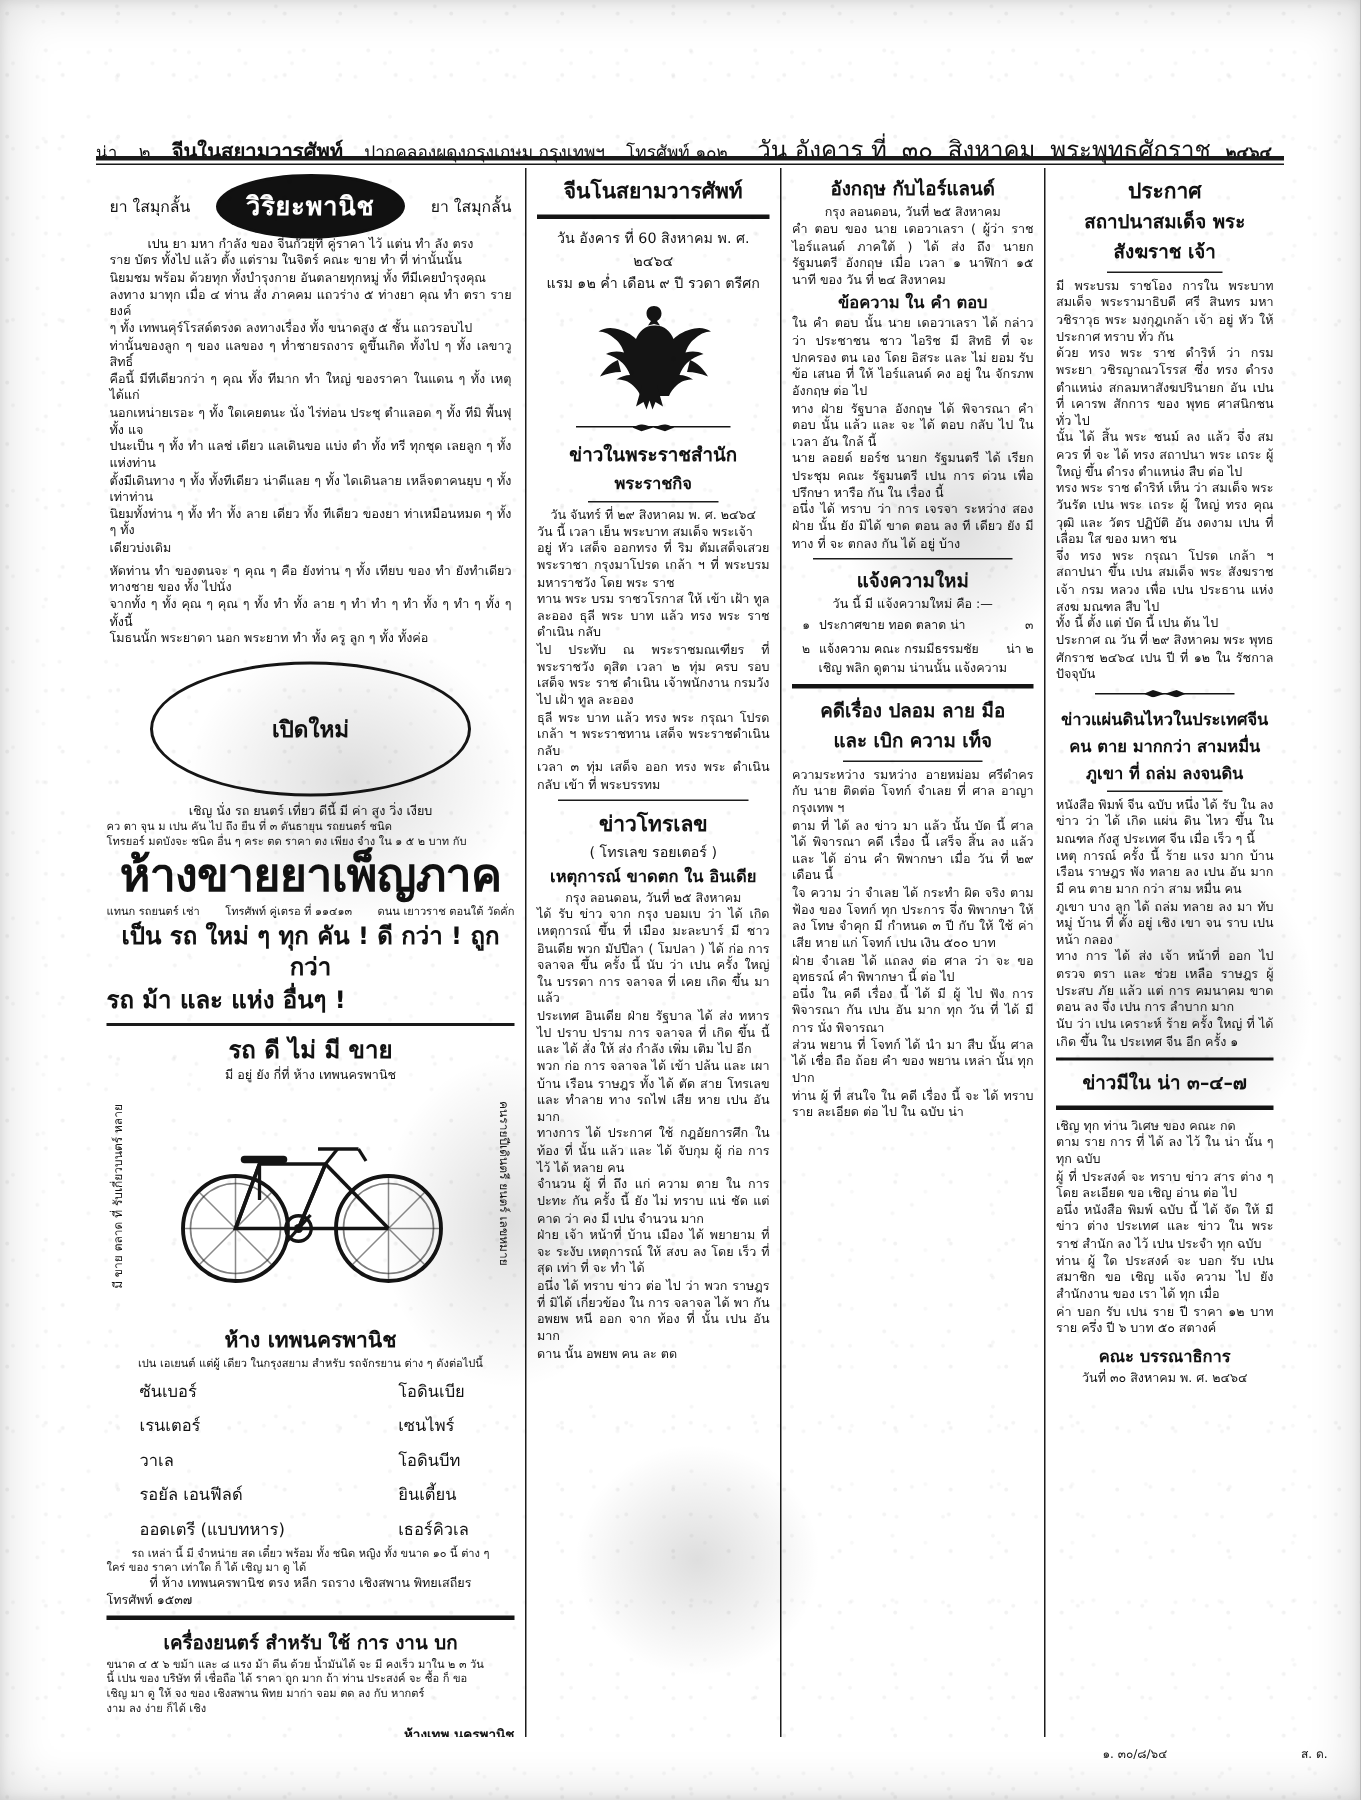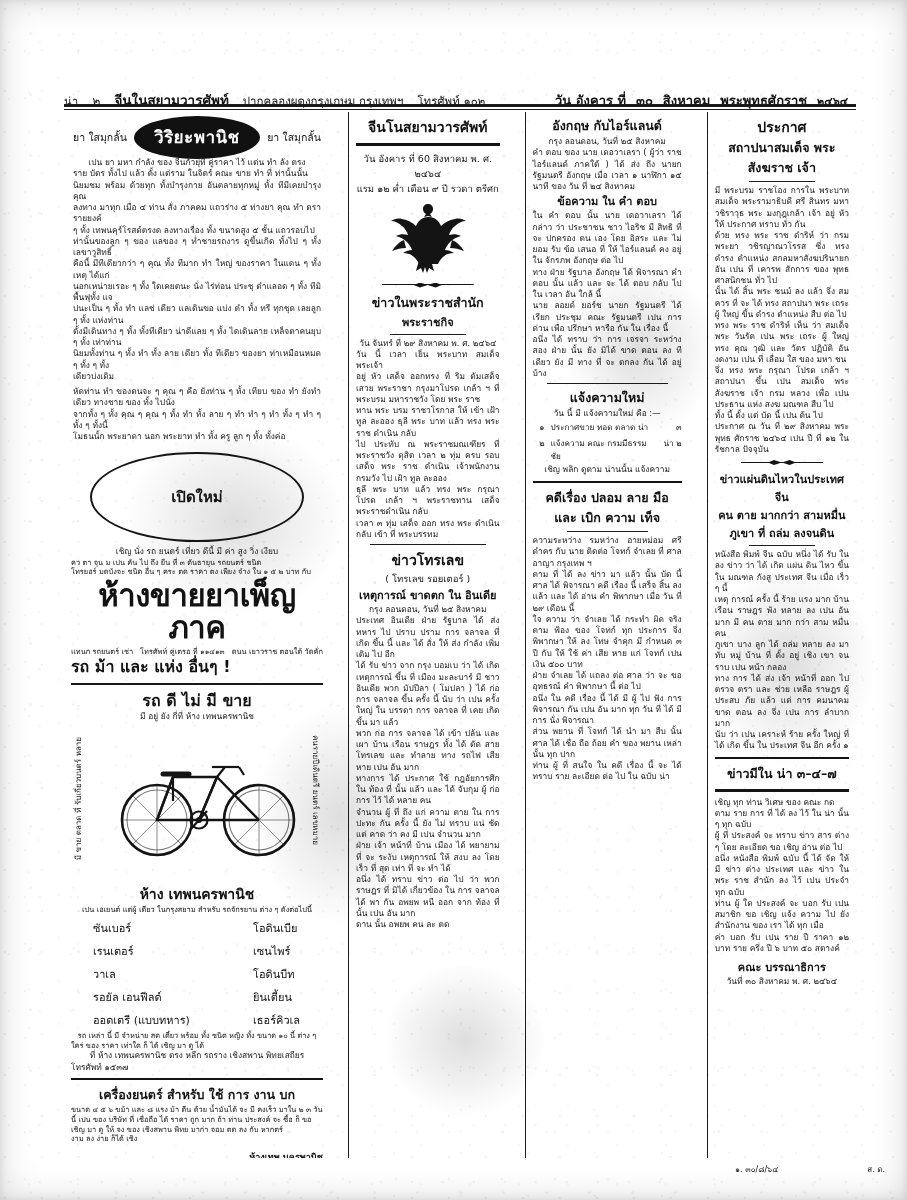--- a/index.html
+++ b/index.html
@@ -55,21 +55,21 @@
     display: flex;
     align-items: baseline;
   }
   .mh-left { display: flex; align-items: baseline; gap: 14px; }
   .mh-right { margin-left: auto; display: flex; align-items: baseline; gap: 10px; padding-right: 6px;}
   .mh-pg { font-size: 11px; letter-spacing: .4px; text-align: center; }
   .mh-num { font-size: 12px; }
   .mh-title { font-size: 13.5px; font-weight: 700; }
   .mh-addr { font-size: 11.5px; }
   .mh-tel { font-size: 11.5px; }
-  .mh-date { font-size: 13px; font-weight: bold; }
+  .mh-date { font-size: 16px; }
   .mh-year { font-size: 11px; font-weight: 700; margin-top: 16px; }
 
   .rule-top {
     position: absolute;
     left: 64px; top: 104px;
     width: 792px; height: 3px;
     background: #1a1a1a;
   }
   .rule-top.thin { height: 1px; top: 109px; }
 
@@ -79,21 +79,21 @@
     left: 64px; top: 112px;
     width: 792px; height: 1046px;
     display: flex;
   }
   .col {
     position: relative;
     padding: 4px 7px 0 7px;
     box-sizing: border-box;
     overflow: hidden;
   }
-  .col + .col { border-left: 1.5px solid #1c1c1c; margin-left: 18px; }
+  .col + .col { border-left: 1.5px solid #1c1c1c; }
   .c1 { width: 286px; }
   .c2 { width: 170px; }
   .c3 { width: 176px; }
   .c4 { width: 160px; }
   .hd-lg   { font-size: 14px; font-weight: 700; text-align: center; }
   .hd-md   { font-size: 12.5px; font-weight: 700; text-align: center; }
   .hd-sm   { font-size: 11px;  font-weight: 700; text-align: center; }
   .sub     { font-size: 9.5px; text-align: center; }
   .body    { font-size: 8.4px; line-height: 1.34; text-align: justify; }
   .body-c  { font-size: 8.4px; line-height: 1.34; text-align: center; }
@@ -265,20 +265,21 @@
         <div class="tiny">โทรยอร์ มดบังจะ ชนิด อื่น ๆ                 คระ ตด ราคา ตง เพียง จำง ใน ๑ ๕ ๒ บาท กับ</div>
 
         <div class="big-head">ห้างขายยาเพ็ญภาค</div>
 
         <div style="display:flex;justify-content:space-between">
           <span class="tiny">แทนก รถยนตร์ เช่า</span>
           <span class="tiny">โทรศัพท์ คู่เตรอ ที่ ๑๑๔๑๓</span>
           <span class="tiny">ดนน เยาวราช ตอนใต้ วัดคั่ก</span>
         </div>
 
+        <div class="mid-head">เป็น รถ ใหม่ ๆ ทุก คัน ! ดี กว่า ! ถูก กว่า</div>
         <div class="mid-head l">รถ ม้า และ แห่ง อื่นๆ !</div>
         <div class="rule-blk"></div>
         <div class="mid-head">รถ ดี ไม่ มี ขาย</div>
         <div class="body-c">มี อยู่ ยัง กี่ที่ ห้าง เทพนครพานิช</div>
 
         <div class="bike-wrap">
           <div class="vtext l">
             <span>มี ขาย ตลาด</span>
             <span>ที่ รับเกี่ยวบนตร์ หลาย</span>
           </div>
@@ -398,22 +399,22 @@
         <div class="body">เวลา ๓ ทุ่ม เสด็จ ออก ทรง พระ ดำเนิน กลับ เข้า ที่ พระบรรทม</div>
       </div>
 
       <div class="hr"></div>
 
       <div>
         <div class="hd-lg">ข่าวโทรเลข</div>
         <div class="sub">( โทรเลข รอยเตอร์ )</div>
         <div class="hd-sm">เหตุการณ์ ขาดตก ใน อินเดีย</div>
         <div class="body-c">กรุง ลอนดอน, วันที่ ๒๕ สิงหาคม</div>
+        <div class="body">ได้ รับ ข่าว จาก กรุง บอมเบ ว่า ได้ เกิด เหตุการณ์ ขึ้น ที่ เมือง มะละบาร์ มี ชาว อินเดีย พวก มัปปีลา ( โมปลา ) ได้ ก่อ การ จลาจล ขึ้น ครั้ง นี้ นับ ว่า เปน ครั้ง ใหญ่ ใน บรรดา การ จลาจล ที่ เคย เกิด ขึ้น มา แล้ว</div>
         <div class="body">ประเทศ อินเดีย ฝ่าย รัฐบาล ได้ ส่ง ทหาร ไป ปราบ ปราม การ จลาจล ที่ เกิด ขึ้น นี้ และ ได้ สั่ง ให้ ส่ง กำลัง เพิ่ม เติม ไป อีก</div>
-        <div class="body">ได้ รับ ข่าว จาก กรุง บอมเบ ว่า ได้ เกิด เหตุการณ์ ขึ้น ที่ เมือง มะละบาร์ มี ชาว อินเดีย พวก มัปปีลา ( โมปลา ) ได้ ก่อ การ จลาจล ขึ้น ครั้ง นี้ นับ ว่า เปน ครั้ง ใหญ่ ใน บรรดา การ จลาจล ที่ เคย เกิด ขึ้น มา แล้ว</div>
         <div class="body">พวก ก่อ การ จลาจล ได้ เข้า ปล้น และ เผา บ้าน เรือน ราษฎร ทั้ง ได้ ตัด สาย โทรเลข และ ทำลาย ทาง รถไฟ เสีย หาย เปน อัน มาก</div>
         <div class="body">ทางการ ได้ ประกาศ ใช้ กฎอัยการศึก ใน ท้อง ที่ นั้น แล้ว และ ได้ จับกุม ผู้ ก่อ การ ไว้ ได้ หลาย คน</div>
         <div class="body">จำนวน ผู้ ที่ ถึง แก่ ความ ตาย ใน การ ปะทะ กัน ครั้ง นี้ ยัง ไม่ ทราบ แน่ ชัด แต่ คาด ว่า คง มี เปน จำนวน มาก</div>
         <div class="body">ฝ่าย เจ้า หน้าที่ บ้าน เมือง ได้ พยายาม ที่ จะ ระงับ เหตุการณ์ ให้ สงบ ลง โดย เร็ว ที่ สุด เท่า ที่ จะ ทำ ได้</div>
         <div class="body">อนึ่ง ได้ ทราบ ข่าว ต่อ ไป ว่า พวก ราษฎร ที่ มิได้ เกี่ยวข้อง ใน การ จลาจล ได้ พา กัน อพยพ หนี ออก จาก ท้อง ที่ นั้น เปน อัน มาก</div>
         <div class="body">ดาน นั้น อพยพ คน ละ ตด</div>
       </div>
     </div>
 
     <div class="col c3">

